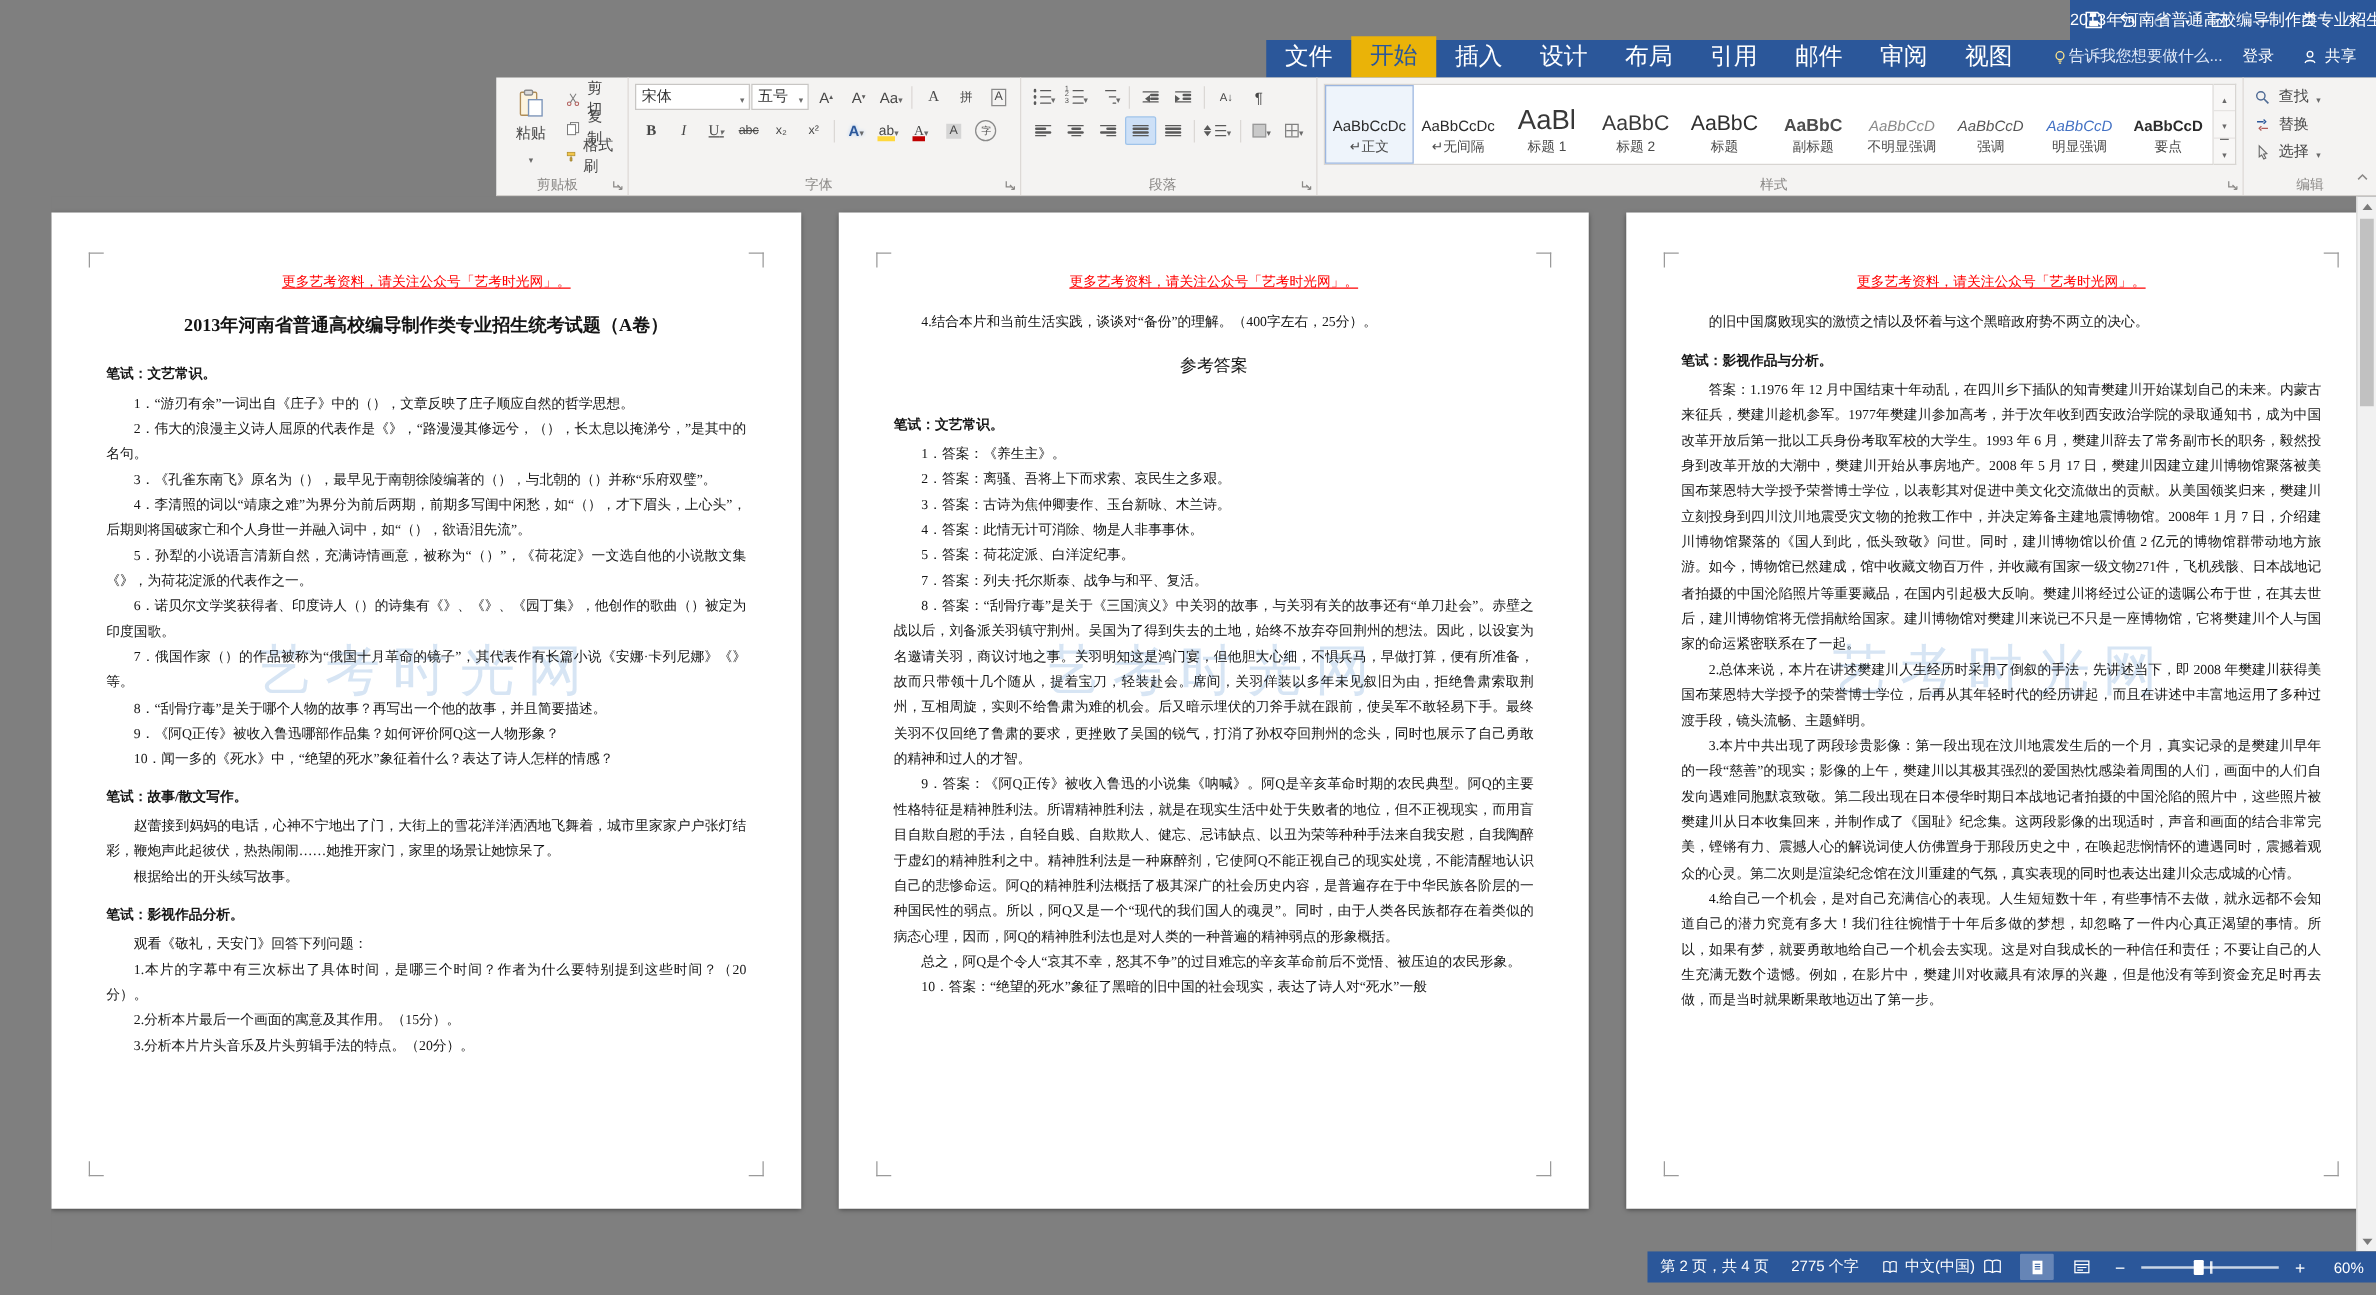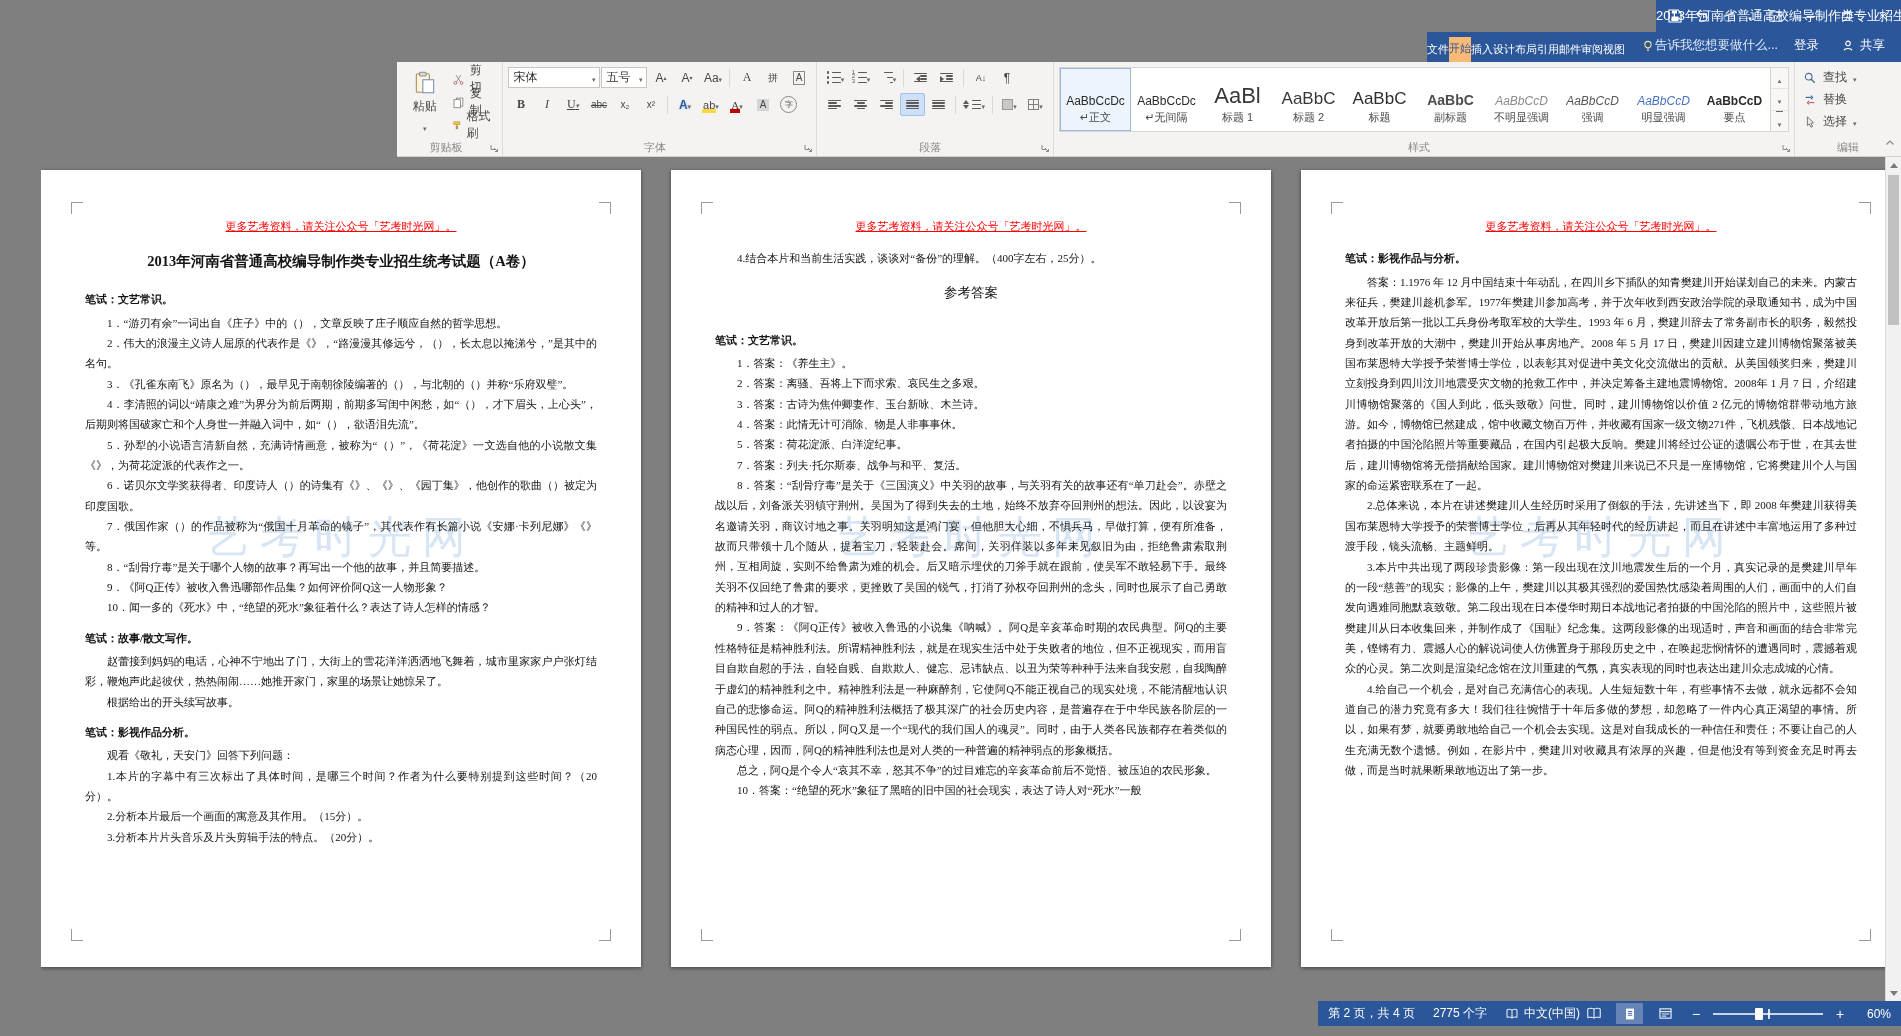--- a/index.html
+++ b/index.html
@@ -10,22 +10,22 @@
   .titlebar{height:32px;background:#2b579a;color:#fff;display:flex;align-items:center;position:relative;flex:0 0 auto;}
   .qat{display:flex;align-items:center;gap:1px;padding-left:6px;z-index:2;}
   .qbtn{width:26px;height:26px;display:flex;align-items:center;justify-content:center;}
   .qbtn.dim{opacity:.45;}
   .title-text{position:absolute;left:0;right:0;text-align:center;font-size:13px;white-space:nowrap;pointer-events:none;}
   .win-controls{margin-left:auto;display:flex;z-index:2;}
   .win-btn{width:36px;height:32px;display:flex;align-items:center;justify-content:center;}
 
   
   .tabsbar{height:30px;background:#2b579a;display:flex;align-items:flex-end;color:#fff;flex:0 0 auto;}
-  .tab{padding:6px 0 7px;font-size:11px;line-height:1;}
-  .tab.active{background:#fdba74;color:#2b579a;padding-bottom:8px;}
+  .tab{padding:6px 15px 7px;font-size:19px;line-height:1;}
+  .tab.active{background:#eab308;color:#2b579a;padding-bottom:8px;}
   .tellme{display:flex;align-items:center;gap:0;margin-left:16px;padding-bottom:8px;font-size:12.5px;color:#dfe8f7;}
   .tabs-right{margin-left:auto;display:flex;align-items:center;gap:22px;padding:0 16px 8px;font-size:12.5px;}
   .share-wrap{display:flex;align-items:center;gap:5px;}
 
   
   .ribbon{background:#f4f3f2;border-bottom:1px solid #d2cfcc;display:flex;height:94px;flex:0 0 auto;padding-left:2px;position:relative;}
   .rgroup{position:relative;display:flex;flex-direction:column;padding:3px 5px 16px;border-right:1px solid #ddd9d6;}
   .glabel{position:absolute;bottom:1px;left:0;right:10px;text-align:center;font-size:11px;color:#8a8886;}
   .launch{position:absolute;bottom:2px;right:2px;width:12px;height:12px;display:flex;align-items:center;justify-content:center;}
   .row{display:flex;align-items:center;gap:1px;}
@@ -670,20 +670,21 @@
           <div class="para p-p">总之，阿Q是个令人“哀其不幸，怒其不争”的过目难忘的辛亥革命前后不觉悟、被压迫的农民形象。</div>
           <div class="para p-li">10．答案：“绝望的死水”象征了黑暗的旧中国的社会现实，表达了诗人对“死水”一般</div>
         </div>
         <div class="page">
           <span class="watermark">艺考时光网</span>
           <i class="crop tl"></i>
           <i class="crop tr"></i>
           <i class="crop bl"></i>
           <i class="crop br"></i>
           <div class="para p-hdr">更多艺考资料，请关注公众号「艺考时光网」。</div>
+          <div class="para p-p">的旧中国腐败现实的激愤之情以及怀着与这个黑暗政府势不两立的决心。</div>
           <div class="para p-h">笔试：影视作品与分析。</div>
           <div class="para p-p">答案：1.1976 年 12 月中国结束十年动乱，在四川乡下插队的知青樊建川开始谋划自己的未来。内蒙古来征兵，樊建川趁机参军。1977年樊建川参加高考，并于次年收到西安政治学院的录取通知书，成为中国改革开放后第一批以工兵身份考取军校的大学生。1993 年 6 月，樊建川辞去了常务副市长的职务，毅然投身到改革开放的大潮中，樊建川开始从事房地产。2008 年 5 月 17 日，樊建川因建立建川博物馆聚落被美国布莱恩特大学授予荣誉博士学位，以表彰其对促进中美文化交流做出的贡献。从美国领奖归来，樊建川立刻投身到四川汶川地震受灾文物的抢救工作中，并决定筹备主建地震博物馆。2008年 1 月 7 日，介绍建川博物馆聚落的《国人到此，低头致敬》问世。同时，建川博物馆以价值 2 亿元的博物馆群带动地方旅游。如今，博物馆已然建成，馆中收藏文物百万件，并收藏有国家一级文物271件，飞机残骸、日本战地记者拍摄的中国沦陷照片等重要藏品，在国内引起极大反响。樊建川将经过公证的遗嘱公布于世，在其去世后，建川博物馆将无偿捐献给国家。建川博物馆对樊建川来说已不只是一座博物馆，它将樊建川个人与国家的命运紧密联系在了一起。</div>
           <div class="para p-p">2.总体来说，本片在讲述樊建川人生经历时采用了倒叙的手法，先讲述当下，即 2008 年樊建川获得美国布莱恩特大学授予的荣誉博士学位，后再从其年轻时代的经历讲起，而且在讲述中丰富地运用了多种过渡手段，镜头流畅、主题鲜明。</div>
           <div class="para p-p">3.本片中共出现了两段珍贵影像：第一段出现在汶川地震发生后的一个月，真实记录的是樊建川早年的一段“慈善”的现实；影像的上午，樊建川以其极其强烈的爱国热忱感染着周围的人们，画面中的人们自发向遇难同胞默哀致敬。第二段出现在日本侵华时期日本战地记者拍摄的中国沦陷的照片中，这些照片被樊建川从日本收集回来，并制作成了《国耻》纪念集。这两段影像的出现适时，声音和画面的结合非常完美，铿锵有力、震撼人心的解说词使人仿佛置身于那段历史之中，在唤起悲悯情怀的遭遇同时，震撼着观众的心灵。第二次则是渲染纪念馆在汶川重建的气氛，真实表现的同时也表达出建川众志成城的心情。</div>
           <div class="para p-p">4.给自己一个机会，是对自己充满信心的表现。人生短短数十年，有些事情不去做，就永远都不会知道自己的潜力究竟有多大！我们往往惋惜于十年后多做的梦想，却忽略了一件内心真正渴望的事情。所以，如果有梦，就要勇敢地给自己一个机会去实现。这是对自我成长的一种信任和责任；不要让自己的人生充满无数个遗憾。例如，在影片中，樊建川对收藏具有浓厚的兴趣，但是他没有等到资金充足时再去做，而是当时就果断果敢地迈出了第一步。</div>
         </div>
       </div>
     <div class="vscroll">
       <span class="sarr up">
           <b></b>

